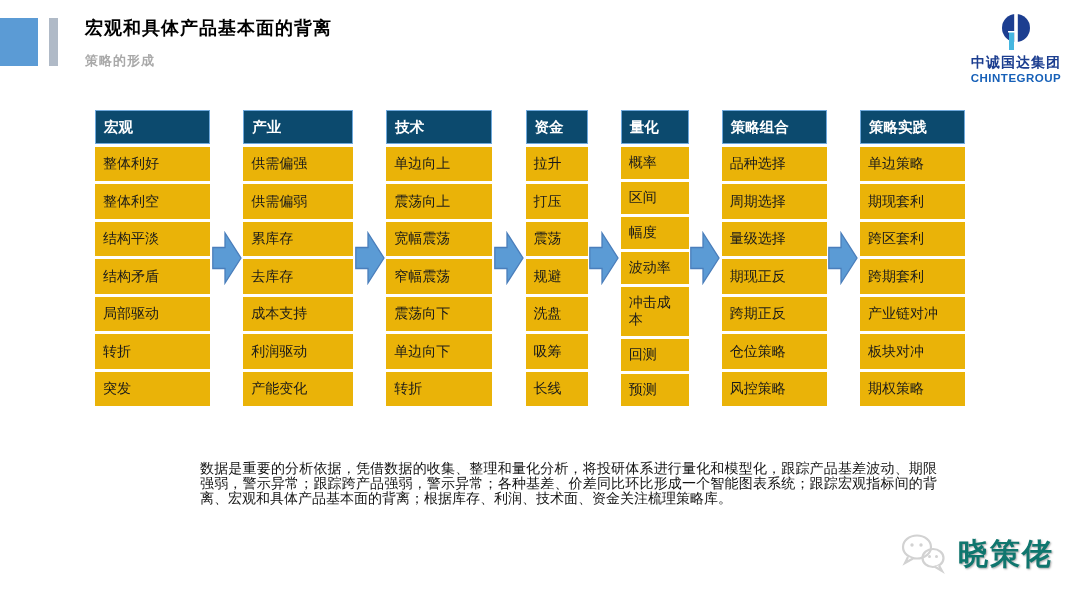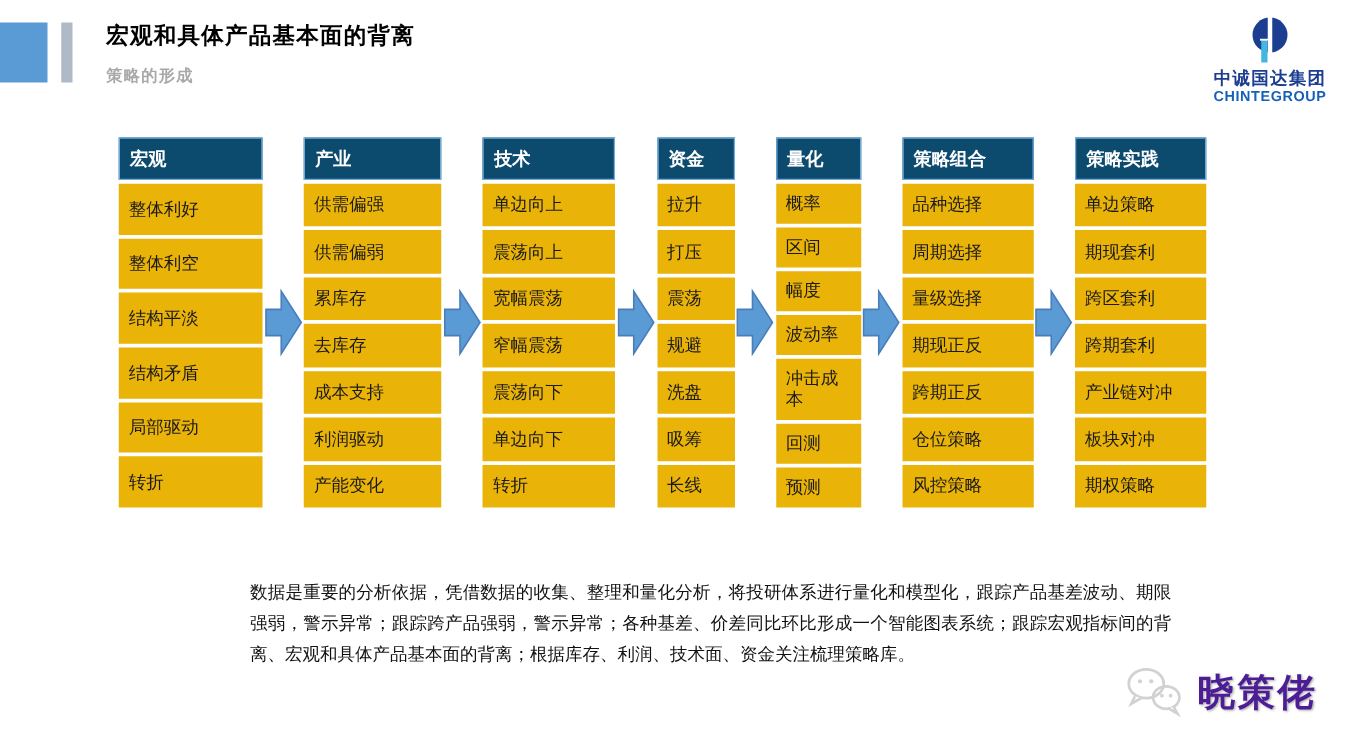--- a/index.html
+++ b/index.html
@@ -81,35 +81,35 @@
   .arrow-gap {
     flex: 1 1 0;
     display: flex; align-items: center; justify-content: center;
   }
   .arrow-svg { display: block; }
 
   
   .description {
     position: absolute; left: 200px; top: 461px;
     width: 737px;
-    font-size: 14px; line-height: 25px;
+    font-size: 14px; line-height: 15px;
     color: #111111;
     text-align: justify;
   }
 
   
   .watermark {
     position: absolute; left: 900px; top: 533px;
     display: flex; align-items: center;
     color: #d7d7d7;
   }
   .watermark-icon { display: block; margin-right: 10px; }
   .watermark-text {
     font-size: 30px; font-weight: bold;
-    color: #4c1d95;
+    color: #0f766e;
     text-shadow: 1px 1px 2px #a8a8a8;
     letter-spacing: 2px;
   }
 </style>
 </head>
 <body>
 
 <div class="deco-square"></div>
 <div class="deco-bar"></div>
 <div class="page-title">宏观和具体产品基本面的背离</div>
@@ -128,20 +128,21 @@
 
 <div class="flow">
     <div class="flow-col" style="width: 115px; flex: 0 0 115px;">
       <div class="col-header">宏观</div>
       <div class="col-cell band-dark">整体利好</div>
       <div class="col-cell band-light">整体利空</div>
       <div class="col-cell band-dark">结构平淡</div>
       <div class="col-cell band-light">结构矛盾</div>
       <div class="col-cell band-dark">局部驱动</div>
       <div class="col-cell band-light">转折</div>
+      <div class="col-cell band-dark">突发</div>
     </div>
     <div class="arrow-gap">
       <svg class="arrow-svg" width="30" height="56" viewBox="0 0 30 56">
         <polygon points="0.8,17.5 13,17.5 13,3 29,28 13,53 13,38.5 0.8,38.5" fill="#5b9bd5" stroke="#4a7ebb" stroke-width="1.3"></polygon>
       </svg>
     </div>
     <div class="flow-col" style="width: 110px; flex: 0 0 110px;">
       <div class="col-header">产业</div>
       <div class="col-cell band-dark">供需偏强</div>
       <div class="col-cell band-light">供需偏弱</div>

